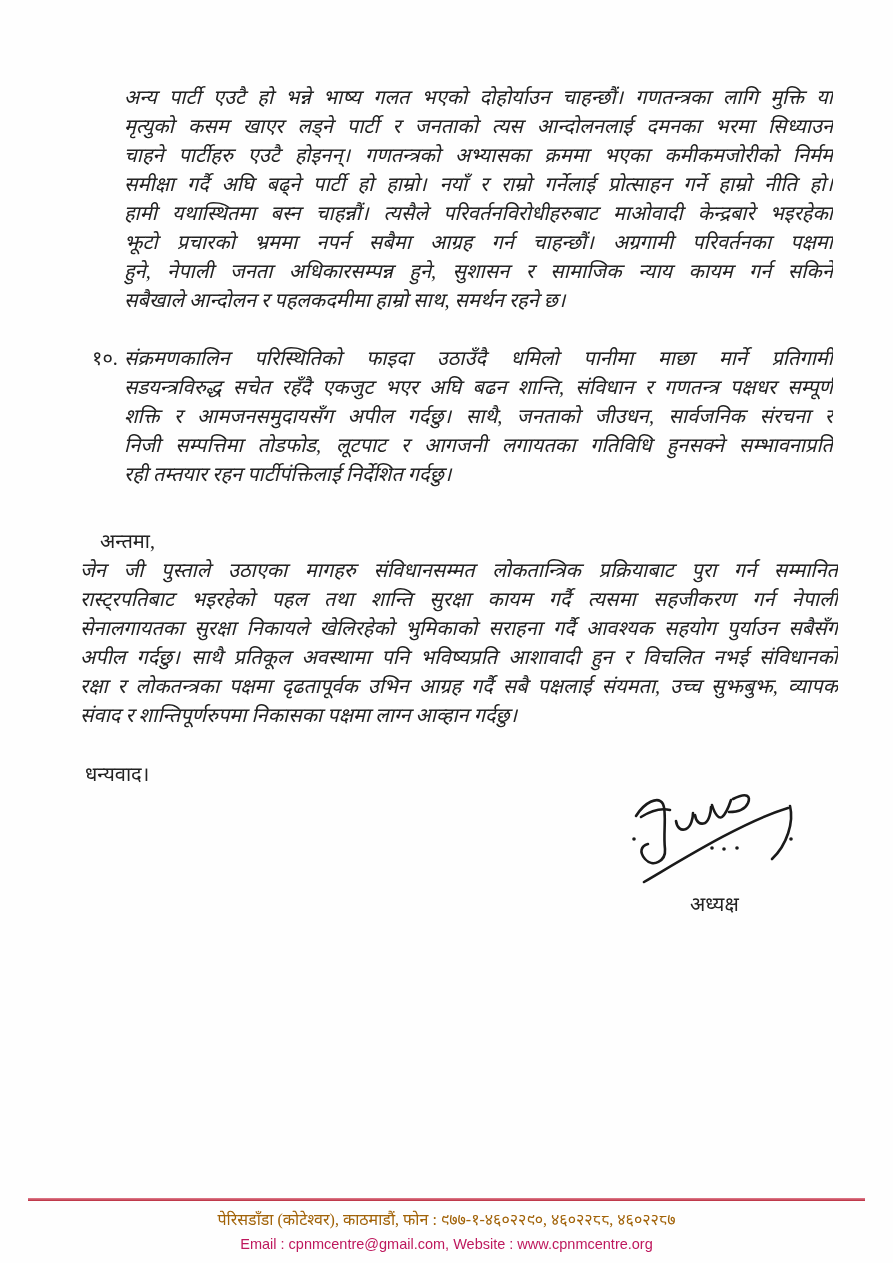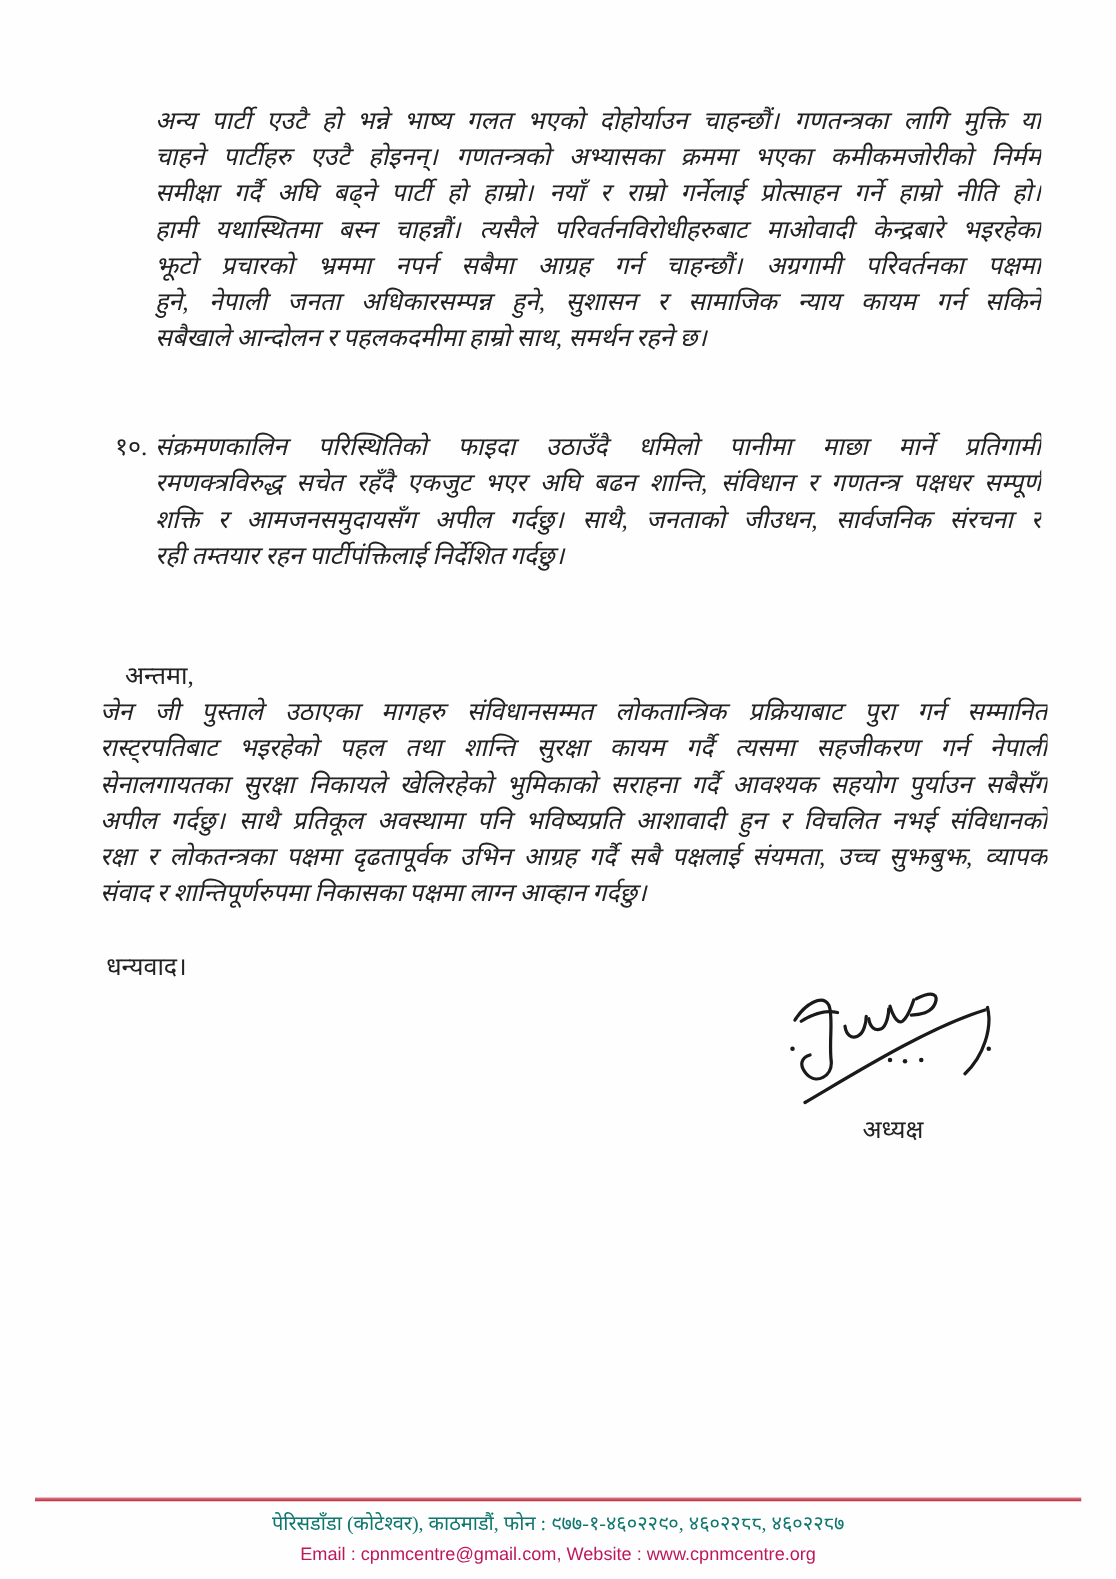--- a/index.html
+++ b/index.html
@@ -86,21 +86,21 @@
     top: 1198px;
     height: 3px;
     background: linear-gradient(#e08090, #b92b3d);
   }
   .footer-line1 {
     position: absolute;
     left: 0;
     top: 1207px;
     width: 893px;
     text-align: center;
-    color: #0f766e;
+    color: #a16207;
     font-size: 16px;
     line-height: 26px;
     font-family: "Liberation Serif", "DejaVu Serif", serif;
   }
   .footer-line2 {
     position: absolute;
     left: 0;
     top: 1234px;
     width: 893px;
     text-align: center;
@@ -110,33 +110,35 @@
     font-family: "Liberation Sans", "DejaVu Sans", sans-serif;
   }
 </style>
 </head>
 <body>
 
 <div class="page">
 
   <div class="para-cont">
     <div class="ln j">अन्य पार्टी एउटै हो भन्ने भाष्य गलत भएको दोहोर्याउन चाहन्छौं। गणतन्त्रका लागि मुक्ति या</div>
+    <div class="ln j">मृत्युको कसम खाएर लड्ने पार्टी र जनताको त्यस आन्दोलनलाई दमनका भरमा सिध्याउन</div>
     <div class="ln j">चाहने पार्टीहरु एउटै होइनन्। गणतन्त्रको अभ्यासका क्रममा भएका कमीकमजोरीको निर्मम</div>
     <div class="ln j">समीक्षा गर्दै अघि बढ्ने पार्टी हो हाम्रो। नयाँ र राम्रो गर्नेलाई प्रोत्साहन गर्ने हाम्रो नीति हो।</div>
     <div class="ln j">हामी यथास्थितमा बस्न चाहन्नौं। त्यसैले परिवर्तनविरोधीहरुबाट माओवादी केन्द्रबारे भइरहेका</div>
     <div class="ln j">झूटो प्रचारको भ्रममा नपर्न सबैमा आग्रह गर्न चाहन्छौं। अग्रगामी परिवर्तनका पक्षमा</div>
     <div class="ln j">हुने, नेपाली जनता अधिकारसम्पन्न हुने, सुशासन र सामाजिक न्याय कायम गर्न सकिने</div>
     <div class="ln">सबैखाले आन्दोलन र पहलकदमीमा हाम्रो साथ, समर्थन रहने छ।</div>
   </div>
 
   <div class="item10-num">१०.</div>
   <div class="item10-body">
     <div class="ln j">संक्रमणकालिन परिस्थितिको फाइदा उठाउँदै धमिलो पानीमा माछा मार्ने प्रतिगामी</div>
-    <div class="ln j">रमणक्त्रविरुद्ध सचेत रहँदै एकजुट भएर अघि बढन शान्ति, संविधान र गणतन्त्र पक्षधर सम्पूर्ण</div>
+    <div class="ln j">सडयन्त्रविरुद्ध सचेत रहँदै एकजुट भएर अघि बढन शान्ति, संविधान र गणतन्त्र पक्षधर सम्पूर्ण</div>
     <div class="ln j">शक्ति र आमजनसमुदायसँग अपील गर्दछु। साथै, जनताको जीउधन, सार्वजनिक संरचना र</div>
+    <div class="ln j">निजी सम्पत्तिमा तोडफोड, लूटपाट र आगजनी लगायतका गतिविधि हुनसक्ने सम्भावनाप्रति</div>
     <div class="ln">रही तम्तयार रहन पार्टीपंक्तिलाई निर्देशित गर्दछु।</div>
   </div>
 
   <div class="closing-intro">अन्तमा,</div>
   <div class="closing-para">
     <div class="ln j">जेन जी पुस्ताले उठाएका मागहरु संविधानसम्मत लोकतान्त्रिक प्रक्रियाबाट पुरा गर्न सम्मानित</div>
     <div class="ln j">रास्ट्रपतिबाट भइरहेको पहल तथा शान्ति सुरक्षा कायम गर्दै त्यसमा सहजीकरण गर्न नेपाली</div>
     <div class="ln j">सेनालगायतका सुरक्षा निकायले खेलिरहेको भुमिकाको सराहना गर्दै आवश्यक सहयोग पुर्याउन सबैसँग</div>
     <div class="ln j">अपील गर्दछु। साथै प्रतिकूल अवस्थामा पनि भविष्यप्रति आशावादी हुन र विचलित नभई संविधानको</div>
     <div class="ln j">रक्षा र लोकतन्त्रका पक्षमा दृढतापूर्वक उभिन आग्रह गर्दै सबै पक्षलाई संयमता, उच्च सुझबुझ, व्यापक</div>

